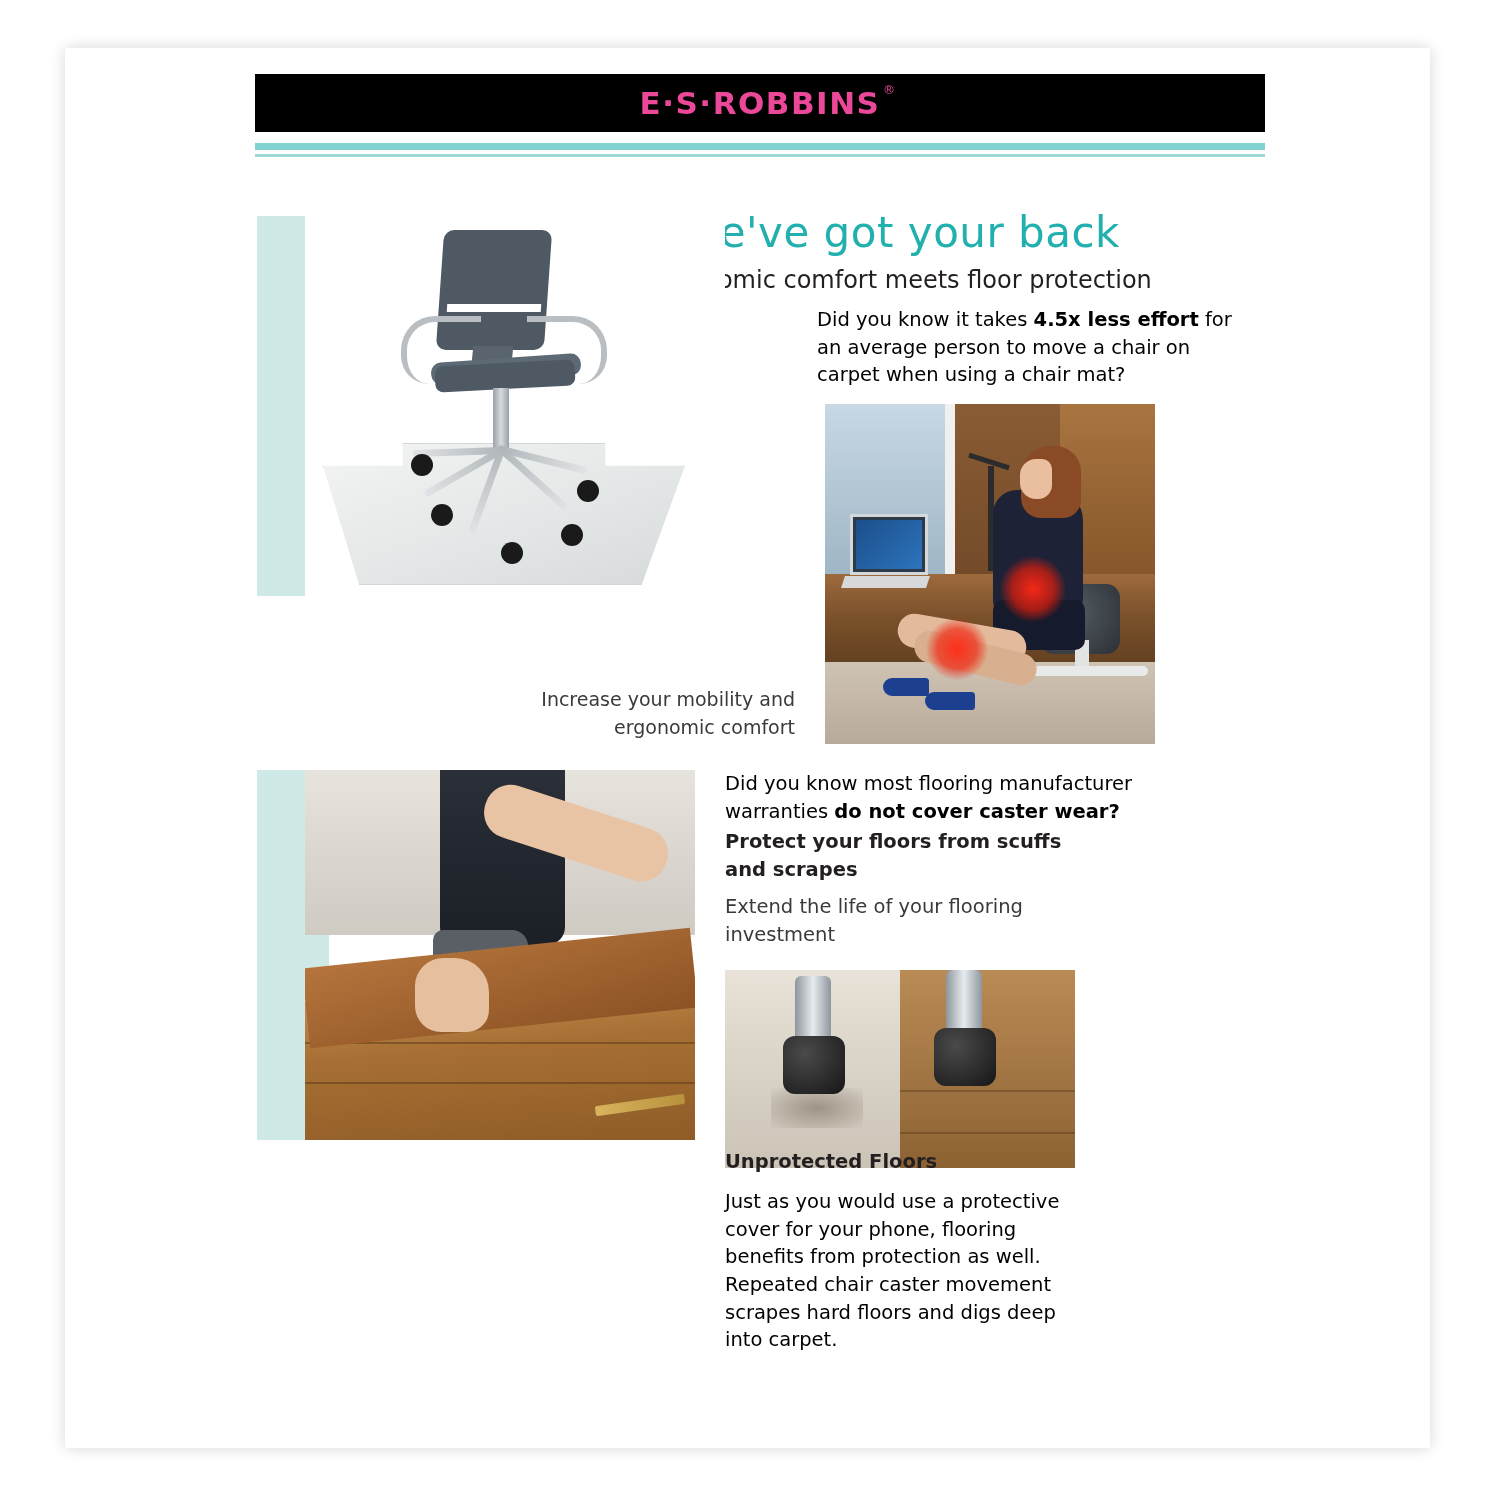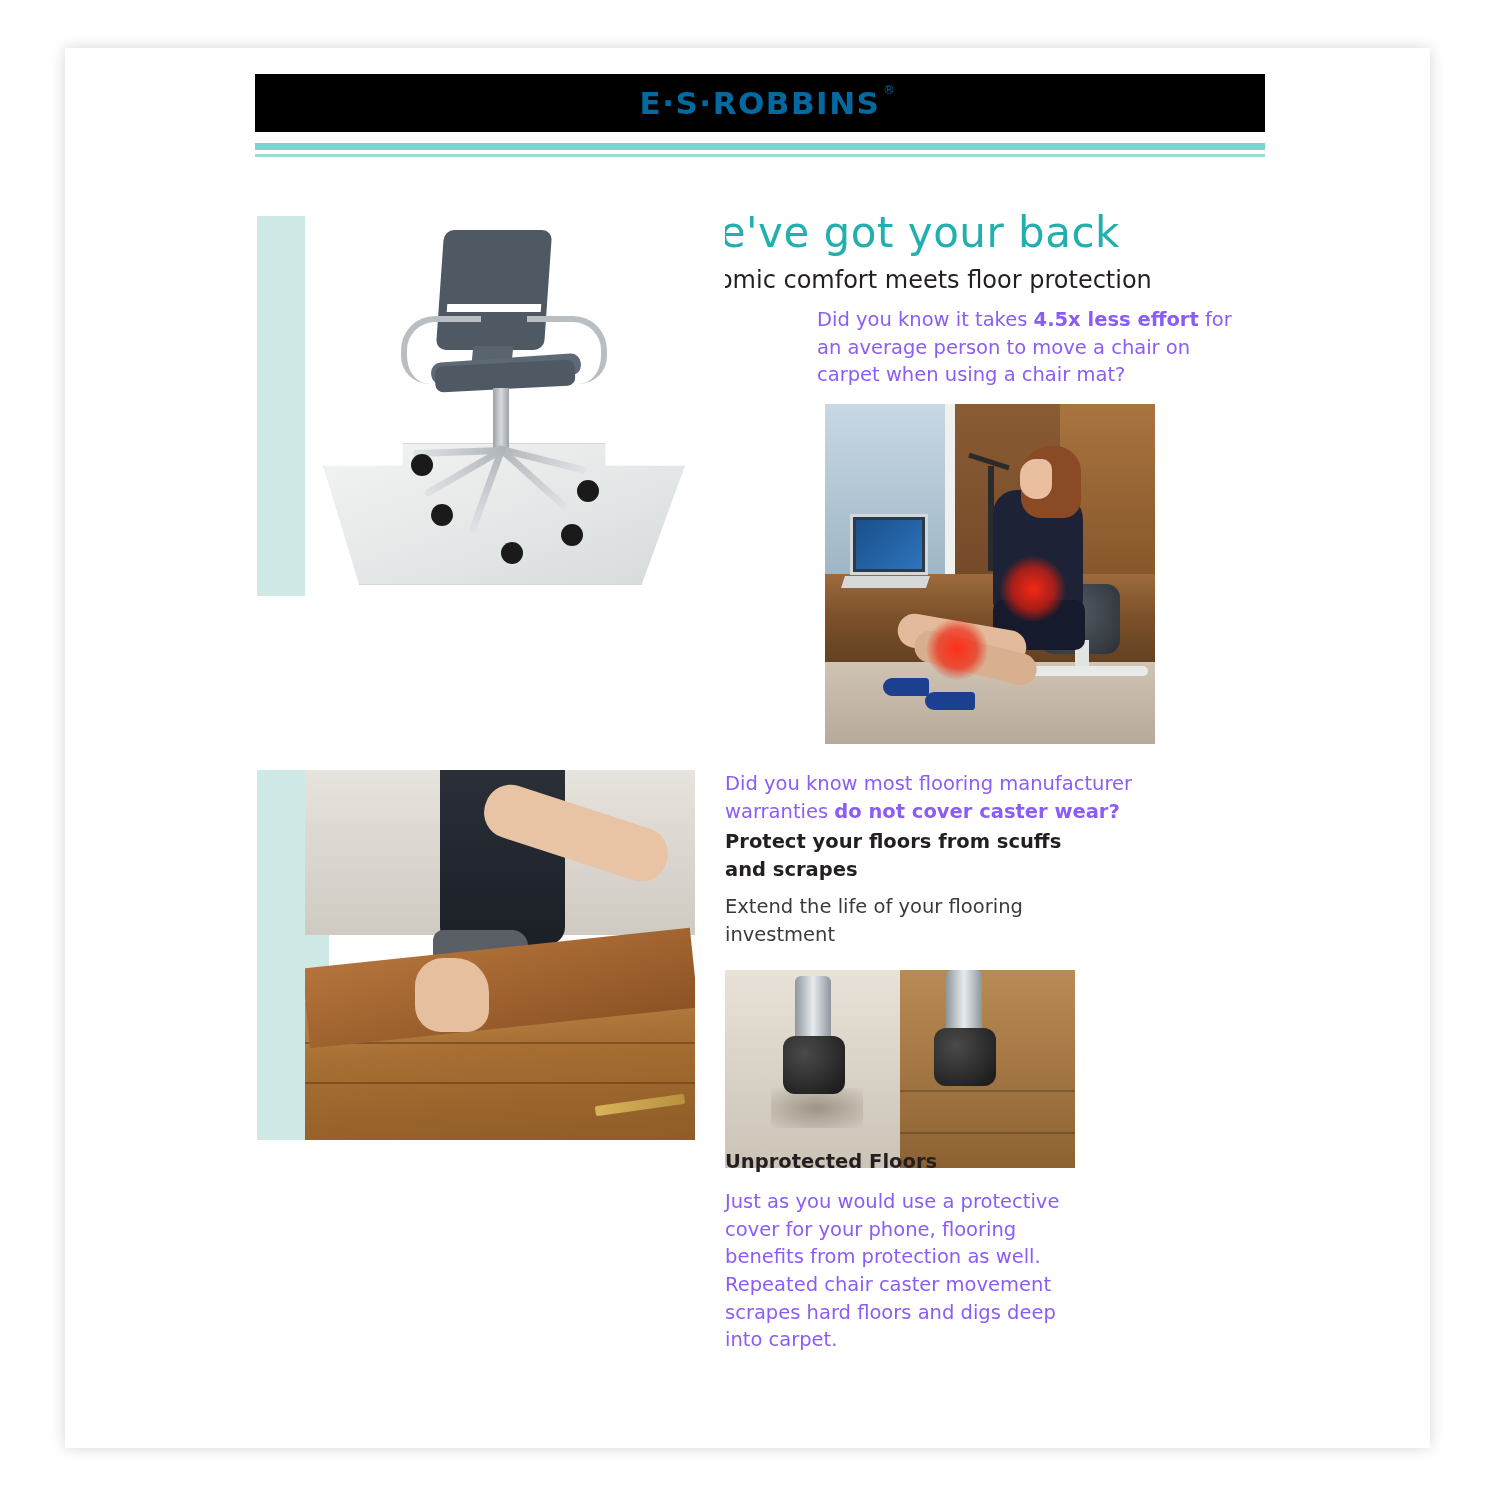--- a/index.html
+++ b/index.html
@@ -32,21 +32,21 @@
     left: 190px;
     top: 26px;
     width: 1010px;
     height: 58px;
     background: #000000;
     display: flex;
     align-items: center;
     justify-content: center;
   }
   .brand-text {
-    color: #0369a1;
+    color: #ec4899;
     font-family: "DejaVu Sans", sans-serif;
     font-weight: bold;
     font-size: 31px;
     letter-spacing: 1.5px;
     position: relative;
   }
   .brand-reg {
     position: absolute;
     top: -2px;
     right: -16px;
@@ -231,21 +231,21 @@
   .img-casters { left: 660px; top: 922px; width: 350px; height: 198px; }
   .c-left { position: absolute; left: 0; top: 0; width: 175px; height: 198px; background: linear-gradient(180deg,#e8e2d8,#cbc3b6); }
   .c-right { position: absolute; left: 175px; top: 0; width: 175px; height: 198px; background: linear-gradient(180deg,#b98b55,#8d6233); }
   .c-stem { position: absolute; width: 36px; height: 70px; background: linear-gradient(90deg,#8e969c,#e7ebee,#8e969c); border-radius: 6px 6px 0 0; }
   .c-wheel { position: absolute; width: 62px; height: 58px; background: radial-gradient(circle at 35% 30%, #4a4a4a, #161616); border-radius: 12px; }
   .c-carpet-shadow { position: absolute; left: 46px; top: 118px; width: 92px; height: 40px; background: radial-gradient(ellipse, rgba(90,80,65,0.45), rgba(90,80,65,0)); }
   .c-floor-line { position: absolute; background: rgba(70,45,20,0.35); height: 2px; }
 
   
   .txt { position: absolute; }
-  .body-text { font-size: 19.5px; line-height: 1.42; color: #8b5cf6; }
+  .body-text { font-size: 19.5px; line-height: 1.42; color: #000000; }
   .bold { font-weight: bold; }
 
   .t-didyouknow-1 { left: 752px; top: 258px; width: 420px; }
   .t-smooth { left: 380px; top: 570px; width: 350px; text-align: right; font-weight: bold; font-size: 19px; line-height: 1.45; }
   .t-increase { left: 380px; top: 638px; width: 350px; text-align: right; font-size: 19px; line-height: 1.45; color: #3a3a3a; }
 
   .t-didyouknow-2 { left: 660px; top: 722px; width: 420px; }
   .t-protect { left: 660px; top: 780px; width: 340px; font-weight: bold; font-size: 19.5px; line-height: 1.45; }
   .t-extend { left: 660px; top: 845px; width: 340px; font-size: 19.5px; line-height: 1.45; color: #3a3a3a; }
 
@@ -321,20 +321,21 @@
     <div class="w-arm"></div>
     <div class="w-skirt"></div>
     <div class="w-leg"></div>
     <div class="w-leg2"></div>
     <div class="w-shoe1"></div>
     <div class="w-shoe2"></div>
     <div class="pain-dot pain-1"></div>
     <div class="pain-dot pain-2"></div>
   </div>
 
+  <div class="txt t-increase">Increase your mobility and ergonomic comfort</div>
 
   <div class="img img-floor">
     <div class="f-bg"></div>
     <div class="f-pants"></div>
     <div class="f-arm"></div>
     <div class="f-shoe"></div>
     <div class="f-floor"></div>
     <div class="f-seam" style="left:0; top:272px; width:390px;"></div>
     <div class="f-seam" style="left:0; top:312px; width:390px;"></div>
     <div class="f-plank-main"></div>

